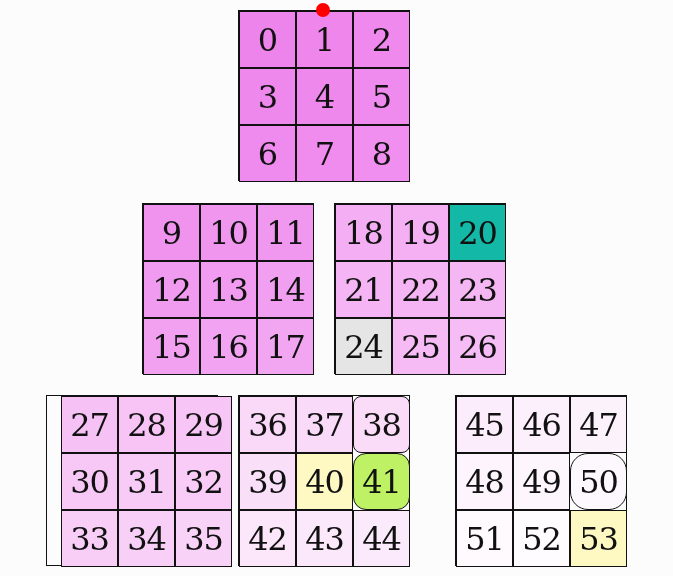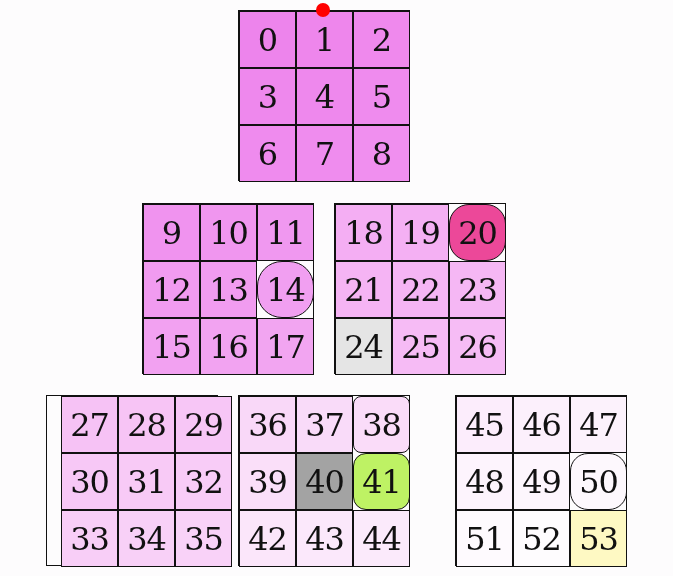--- a/index.html
+++ b/index.html
@@ -26,29 +26,29 @@
       <div class="cell" style="background: rgb(239, 139, 238);">6</div>
       <div class="cell" style="background: rgb(239, 140, 238);">7</div>
       <div class="cell" style="background: rgb(240, 143, 239);">8</div>
     </div>
     <div class="grid" style="left: 142px; top: 203px;">
       <div class="cell" style="background: rgb(240, 147, 239);">9</div>
       <div class="cell" style="background: rgb(240, 150, 239);">10</div>
       <div class="cell" style="background: rgb(240, 152, 240);">11</div>
       <div class="cell" style="background: rgb(241, 155, 240);">12</div>
       <div class="cell" style="background: rgb(241, 156, 240);">13</div>
-      <div class="cell" style="background: rgb(241, 159, 241); border-radius: 25px;">14</div>
+      <div class="cell" style="background: rgb(241, 159, 241);">14</div>
       <div class="cell" style="background: rgb(242, 161, 241);">15</div>
       <div class="cell" style="background: rgb(242, 163, 241);">16</div>
       <div class="cell" style="background: rgb(242, 165, 241);">17</div>
     </div>
     <div class="grid" style="left: 334px; top: 203px;">
       <div class="cell" style="background: rgb(244, 174, 243);">18</div>
       <div class="cell" style="background: rgb(244, 176, 243);">19</div>
-      <div class="cell" style="background: #ec4899; border-radius: 20px;">20</div>
+      <div class="cell" style="background: #14b8a6;">20</div>
       <div class="cell" style="background: rgb(245, 180, 244);">21</div>
       <div class="cell" style="background: rgb(245, 181, 244);">22</div>
       <div class="cell" style="background: rgb(245, 183, 244);">23</div>
       <div class="cell" style="background: #e5e5e5;">24</div>
       <div class="cell" style="background: rgb(246, 187, 245);">25</div>
       <div class="cell" style="background: rgb(246, 188, 245);">26</div>
     </div>
     <div class="grid" style="left: 46px; top: 395px; padding-left: 14px;">
       <div class="cell" style="background: rgb(246, 194, 245);">27</div>
       <div class="cell" style="background: rgb(247, 196, 245);">28</div>
@@ -58,21 +58,21 @@
       <div class="cell" style="background: rgb(248, 204, 247);">32</div>
       <div class="cell" style="background: rgb(248, 206, 247);">33</div>
       <div class="cell" style="background: rgb(248, 208, 247);">34</div>
       <div class="cell" style="background: rgb(249, 210, 248);">35</div>
     </div>
     <div class="grid" style="left: 238px; top: 395px;">
       <div class="cell" style="background: rgb(249, 216, 248);">36</div>
       <div class="cell" style="background: rgb(249, 219, 249);">37</div>
       <div class="cell" style="background: rgb(250, 220, 249); border-radius: 8px;">38</div>
       <div class="cell" style="background: rgb(250, 223, 249);">39</div>
-      <div class="cell" style="background: #a3a3a3;">40</div>
+      <div class="cell" style="background: #fef9c3;">40</div>
       <div class="cell" style="background: #bef264; border-radius: 13px;">41</div>
       <div class="cell" style="background: rgb(251, 230, 250);">42</div>
       <div class="cell" style="background: rgb(251, 232, 251);">43</div>
       <div class="cell" style="background: rgb(251, 234, 251);">44</div>
     </div>
     <div class="grid" style="left: 455px; top: 395px;">
       <div class="cell" style="background: rgb(252, 237, 252);">45</div>
       <div class="cell" style="background: rgb(252, 240, 252);">46</div>
       <div class="cell" style="background: rgb(252, 242, 252);">47</div>
       <div class="cell" style="background: rgb(253, 244, 253);">48</div>

